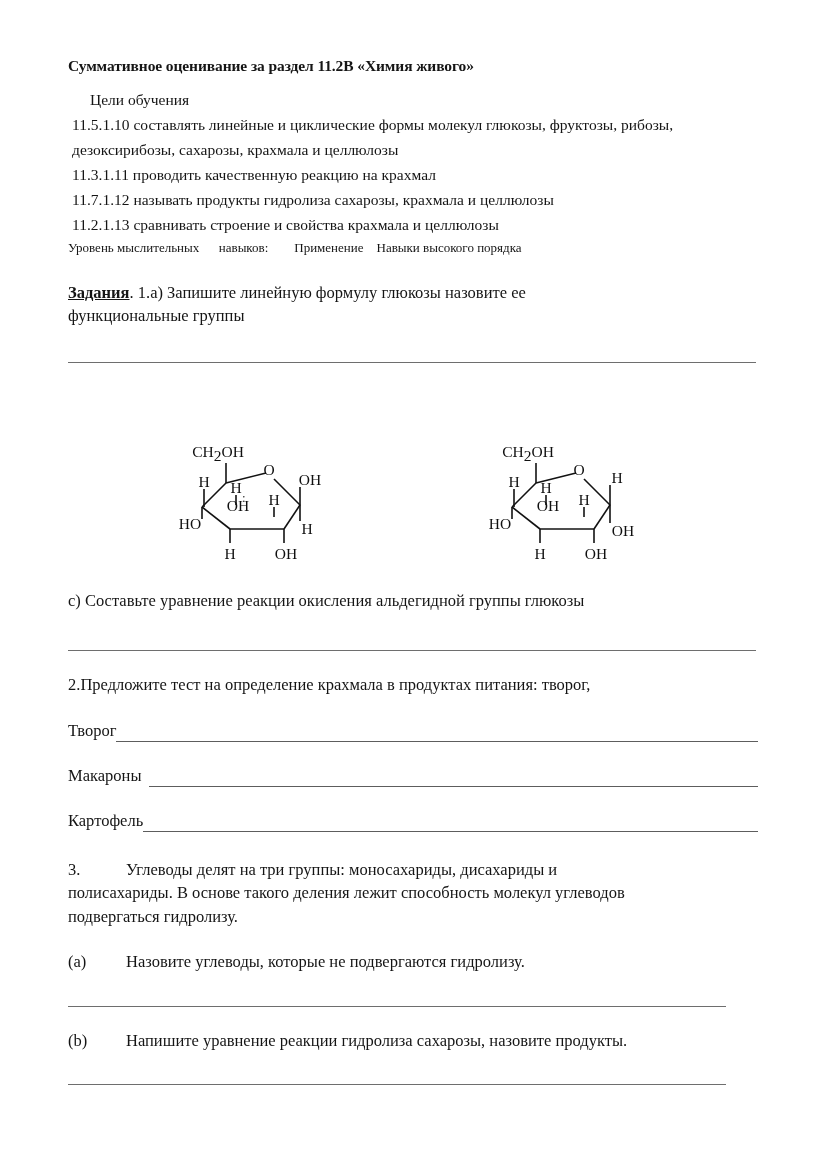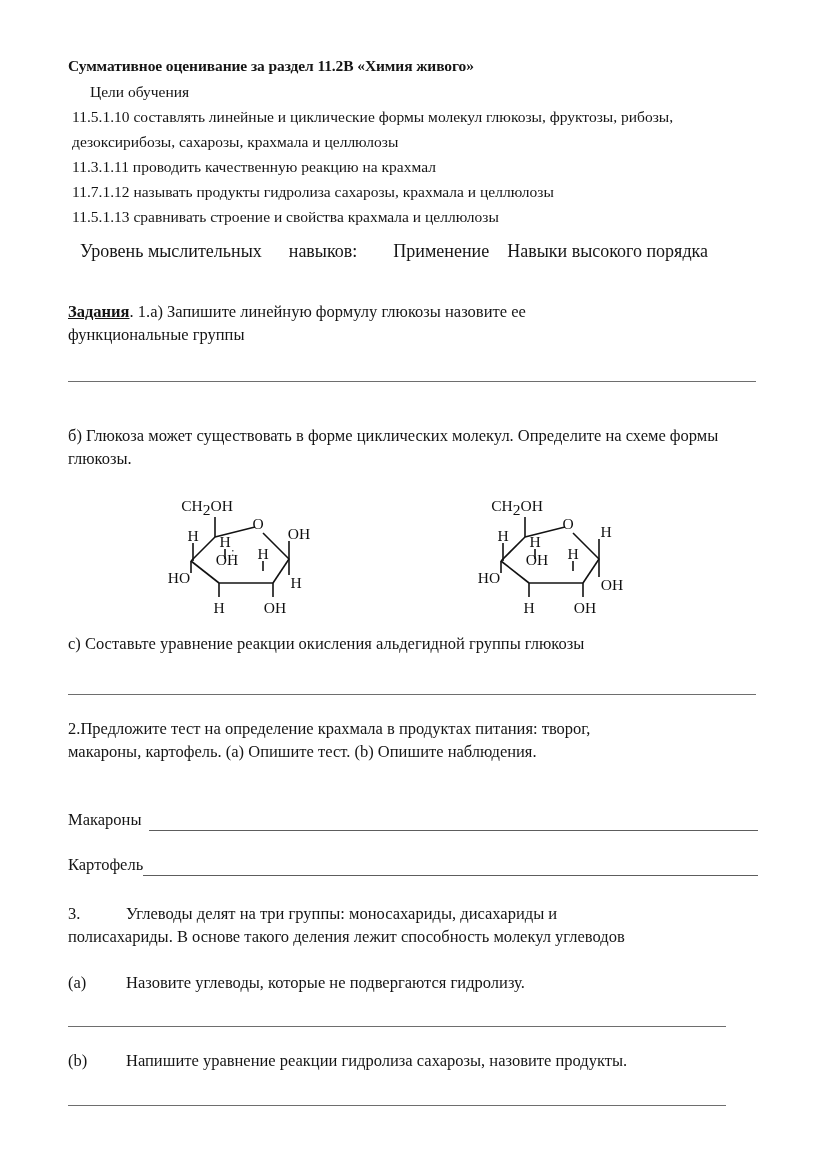--- a/index.html
+++ b/index.html
@@ -35,31 +35,31 @@
   .doc-title {
     font-weight: bold;
     font-size: 15.5px;
     line-height: 1.34;
     margin: 0 0 1px 0;
     letter-spacing: -0.1px;
   }
   .goals-label {
     font-size: 15.5px;
     line-height: 1.36;
-    margin: 4px 0 0 22px;
+    margin: 12px 0 0 22px;
   }
   .objective {
     font-size: 15.5px;
     line-height: 1.36;
     margin: 4px;
   }
   .level-line {
-    font-size: 18px;
+    font-size: 13px;
     line-height: 1.36;
-    margin: 12px;
+    margin: 0;
     white-space: pre;
   }
 
   
   .task-block {
     font-size: 16.5px;
     line-height: 1.42;
     margin: 0;
   }
   .task-block b { font-weight: bold; text-decoration: underline; }
@@ -107,21 +107,21 @@
   .item-marker {
     flex: 0 0 auto;
     width: 58px;
   }
   .item-text { flex: 1 1 auto; }
 
   
   .molecules {
     position: relative;
     height: 128px;
-    margin: 7px;
+    margin: 18px;
   }
   .mol {
     position: absolute;
     top: 0;
     width: 190px;
     height: 128px;
   }
   .mol.left  { left: 88px; }
   .mol.right { left: 398px; }
   .mol svg { display: block; }
@@ -144,36 +144,35 @@
 
 <div class="page">
   <div class="content">
 
     <div class="doc-title">Суммативное оценивание за раздел 11.2В «Химия живого»</div>
     <div class="goals-label">Цели обучения</div>
     <div class="objective">11.5.1.10 составлять линейные и циклические формы молекул глюкозы, фруктозы, рибозы,</div>
     <div class="objective">дезоксирибозы, сахарозы, крахмала и целлюлозы</div>
     <div class="objective">11.3.1.11 проводить качественную реакцию на крахмал</div>
     <div class="objective">11.7.1.12 называть продукты гидролиза сахарозы, крахмала и целлюлозы</div>
-    <div class="objective">11.5.1.13 сравнивать строение и свойства крахмала и целлюлозы</div>
+    <div class="objective">11.2.1.13 сравнивать строение и свойства крахмала и целлюлозы</div>
     <div class="level-line">Уровень мыслительных      навыков:        Применение    Навыки высокого порядка</div>
 
     <div class="spacer-md"></div>
 
     <div class="task-block">
       <b>Задания</b><span>.  1.а) Запишите линейную формулу глюкозы назовите ее</span>
     </div>
     <div class="task-block">функциональные группы</div>
 
     <div class="spacer-lg"></div>
     <hr class="rule full">
 
     <div style="height:42px"></div>
 
-    <div class="task-block">б) Глюкоза может существовать в форме циклических молекул. Определите на схеме формы глюкозы.</div>
 
     <div class="spacer-sm"></div>
 
     <div class="molecules">
 
       <div class="mol left">
         <svg width="190" height="128" viewBox="0 0 190 128" xmlns="http://www.w3.org/2000/svg">
           <g stroke="#121212" stroke-width="1.6" fill="none">
 
             <line x1="52" y1="26" x2="52" y2="46"></line>
@@ -261,24 +260,28 @@
     <div style="height:6px"></div>
 
     <div class="task-block">с)  Составьте уравнение реакции окисления альдегидной группы глюкозы</div>
 
     <div style="height:38px"></div>
     <hr class="rule full">
 
     <div style="height:22px"></div>
 
     <div class="task-block">2.Предложите тест на определение крахмала в продуктах питания: творог,</div>
-    <div class="task-block">макароны, картофель.  (а) Опишите тест.    (b) Опишите наблюдения.</div>
-
-    <div style="height:22px"></div>
-
+
+    <div style="height:22px"></div>
+
+    <div class="fill-row tight">
+      <span class="fill-label">Творог</span>
+      <span class="fill-gap"></span>
+      <span class="fill-line"></span>
+    </div>
 
     <div style="height:22px"></div>
 
     <div class="fill-row">
       <span class="fill-label">Макароны</span>
       <span class="fill-gap"></span>
       <span class="fill-line"></span>
     </div>
 
     <div style="height:22px"></div>
@@ -289,20 +292,21 @@
       <span class="fill-line"></span>
     </div>
 
     <div style="height:26px"></div>
 
     <div class="item-row">
       <span class="item-marker">3.</span>
       <span class="item-text">Углеводы делят на три группы: моносахариды, дисахариды и</span>
     </div>
     <div class="task-block">полисахариды. В основе такого деления лежит способность молекул углеводов</div>
+    <div class="task-block">подвергаться гидролизу.</div>
 
     <div style="height:22px"></div>
 
     <div class="item-row">
       <span class="item-marker">(а)</span>
       <span class="item-text">Назовите углеводы, которые не подвергаются гидролизу.</span>
     </div>
 
     <div style="height:32px"></div>
     <hr class="rule short">

